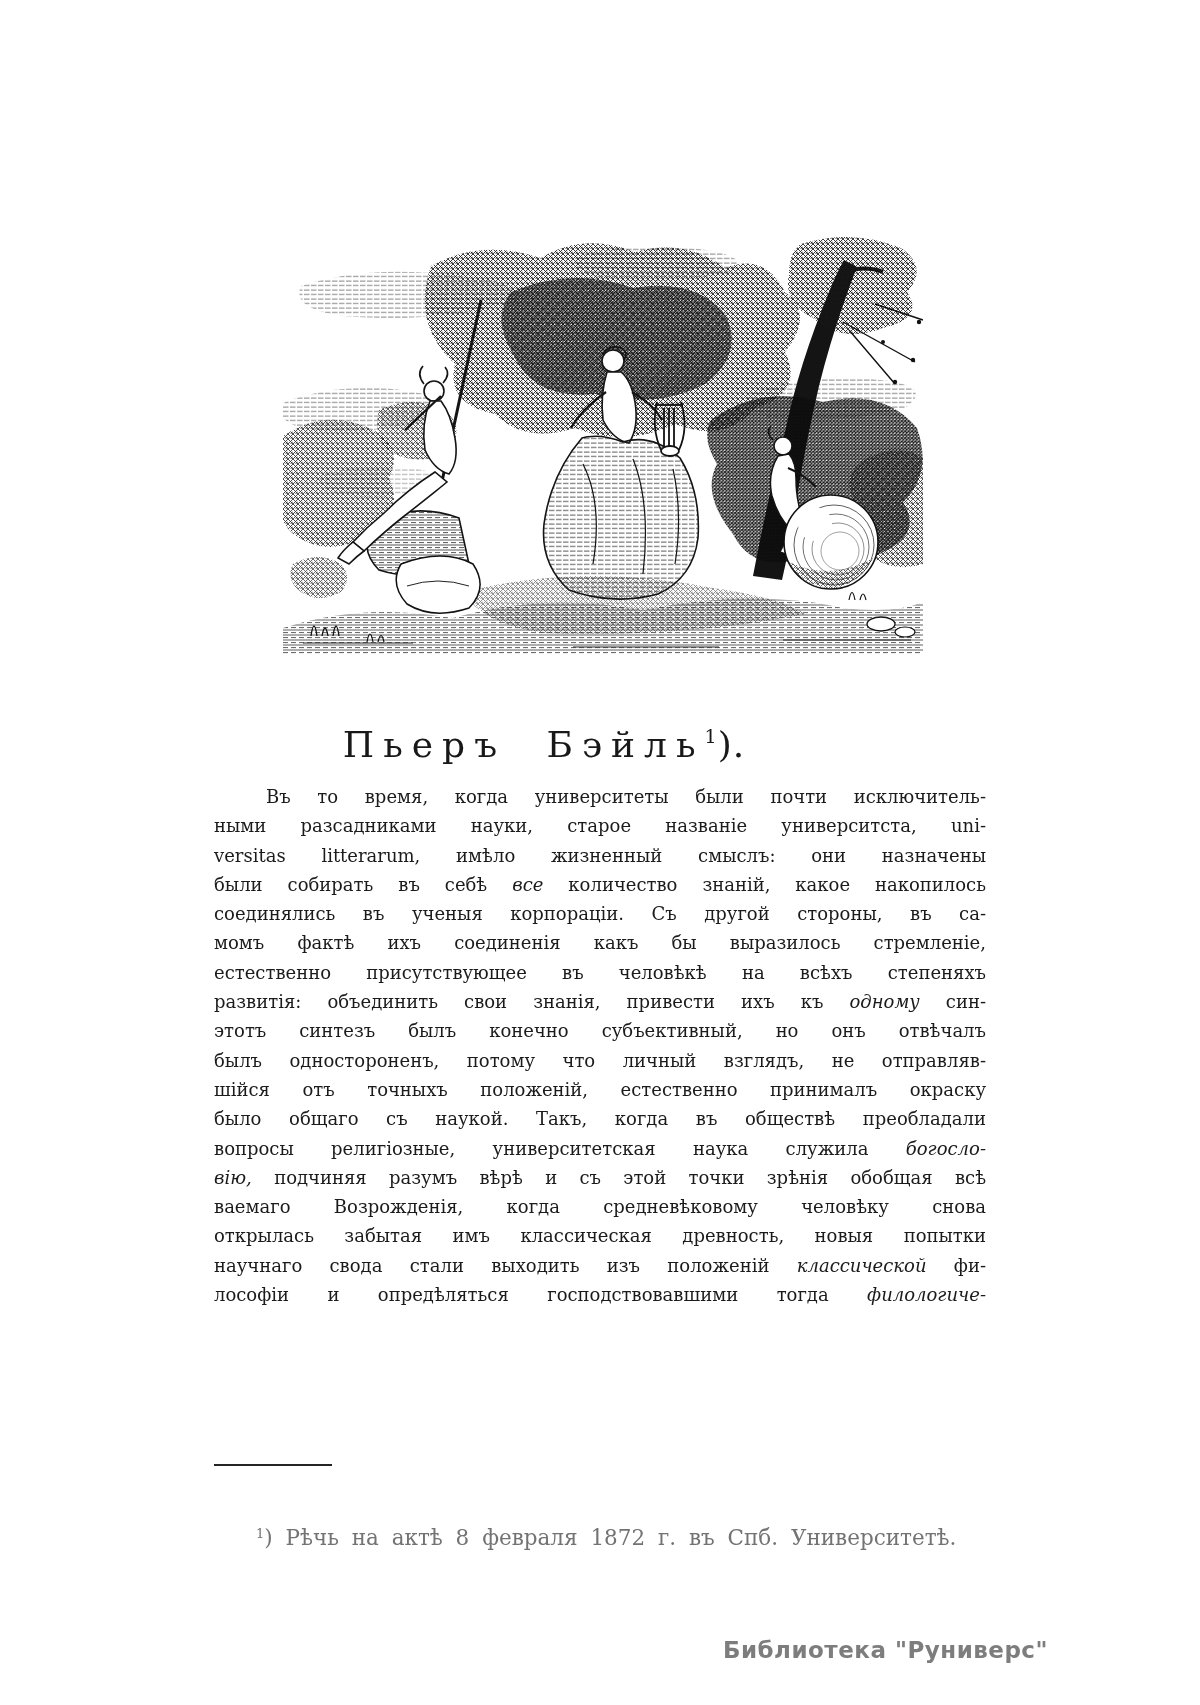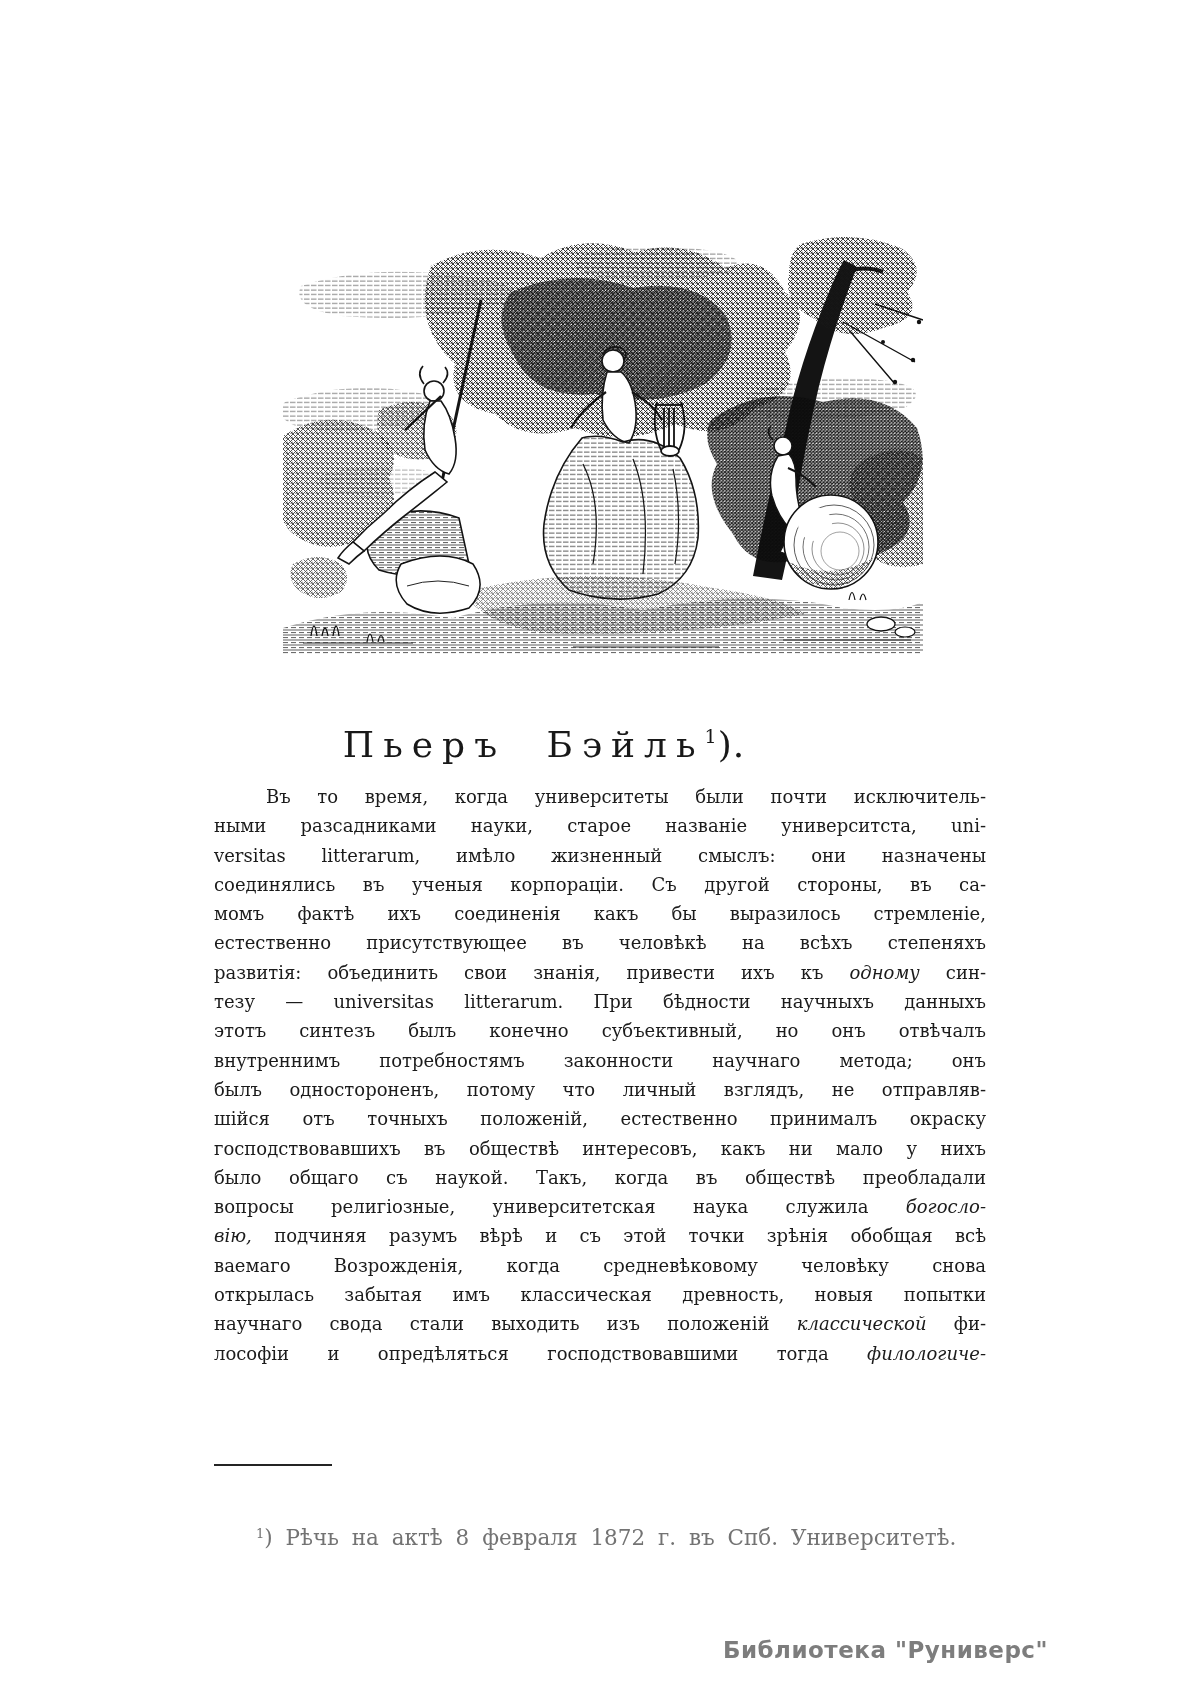--- a/index.html
+++ b/index.html
@@ -201,30 +201,28 @@
       </g>
     </svg>
   </div>
 
   <div class="title"><span>Пьеръ Бэйль</span><sup>1</sup><span class="tail">).</span></div>
 
   <div class="body-text">
       <div class="line indent"><span>Въ то время, когда университеты были почти исключитель-</span></div>
       <div class="line"><span>ными разсадниками науки, старое названіе университста, uni-</span></div>
       <div class="line"><span>versitas litterarum, имѣло жизненный смыслъ: они назначены</span></div>
+      <div class="line"><span>были собирать въ себѣ </span><span class="it">все</span><span> количество знаній, какое накопилось</span></div>
       <div class="line"><span>соединялись въ ученыя корпораціи. Съ другой стороны, въ са-</span></div>
       <div class="line"><span>момъ фактѣ ихъ соединенія какъ бы выразилось стремленіе,</span></div>
       <div class="line"><span>естественно присутствующее въ человѣкѣ на всѣхъ степеняхъ</span></div>
       <div class="line"><span>развитія: объединить свои знанія, привести ихъ къ </span><span class="it">одному</span><span> син-</span></div>
-      <div class="line"><span>тезу — universitas litterarum. При бѣдности научныхъ данныхъ</span></div>
       <div class="line"><span>этотъ синтезъ былъ конечно субъективный, но онъ отвѣчалъ</span></div>
-      <div class="line"><span>внутреннимъ потребностямъ законности научнаго метода; онъ</span></div>
       <div class="line"><span>былъ одностороненъ, потому что личный взглядъ, не отправляв-</span></div>
       <div class="line"><span>шійся отъ точныхъ положеній, естественно принималъ окраску</span></div>
-      <div class="line"><span>господствовавшихъ въ обществѣ интересовъ, какъ ни мало у нихъ</span></div>
       <div class="line"><span>было общаго съ наукой. Такъ, когда въ обществѣ преобладали</span></div>
       <div class="line"><span>вопросы религіозные, университетская наука служила </span><span class="it">богосло-</span></div>
       <div class="line"><span class="it">вію,</span><span> подчиняя разумъ вѣрѣ и съ этой точки зрѣнія обобщая всѣ</span></div>
       <div class="line"><span>ваемаго Возрожденія, когда средневѣковому человѣку снова</span></div>
       <div class="line"><span>открылась забытая имъ классическая древность, новыя попытки</span></div>
       <div class="line"><span>научнаго свода стали выходить изъ положеній </span><span class="it">классической</span><span> фи-</span></div>
       <div class="line"><span>лософіи и опредѣляться господствовавшими тогда </span><span class="it">филологиче-</span></div>
     </div>
 
   <div class="footnote-rule"></div>

